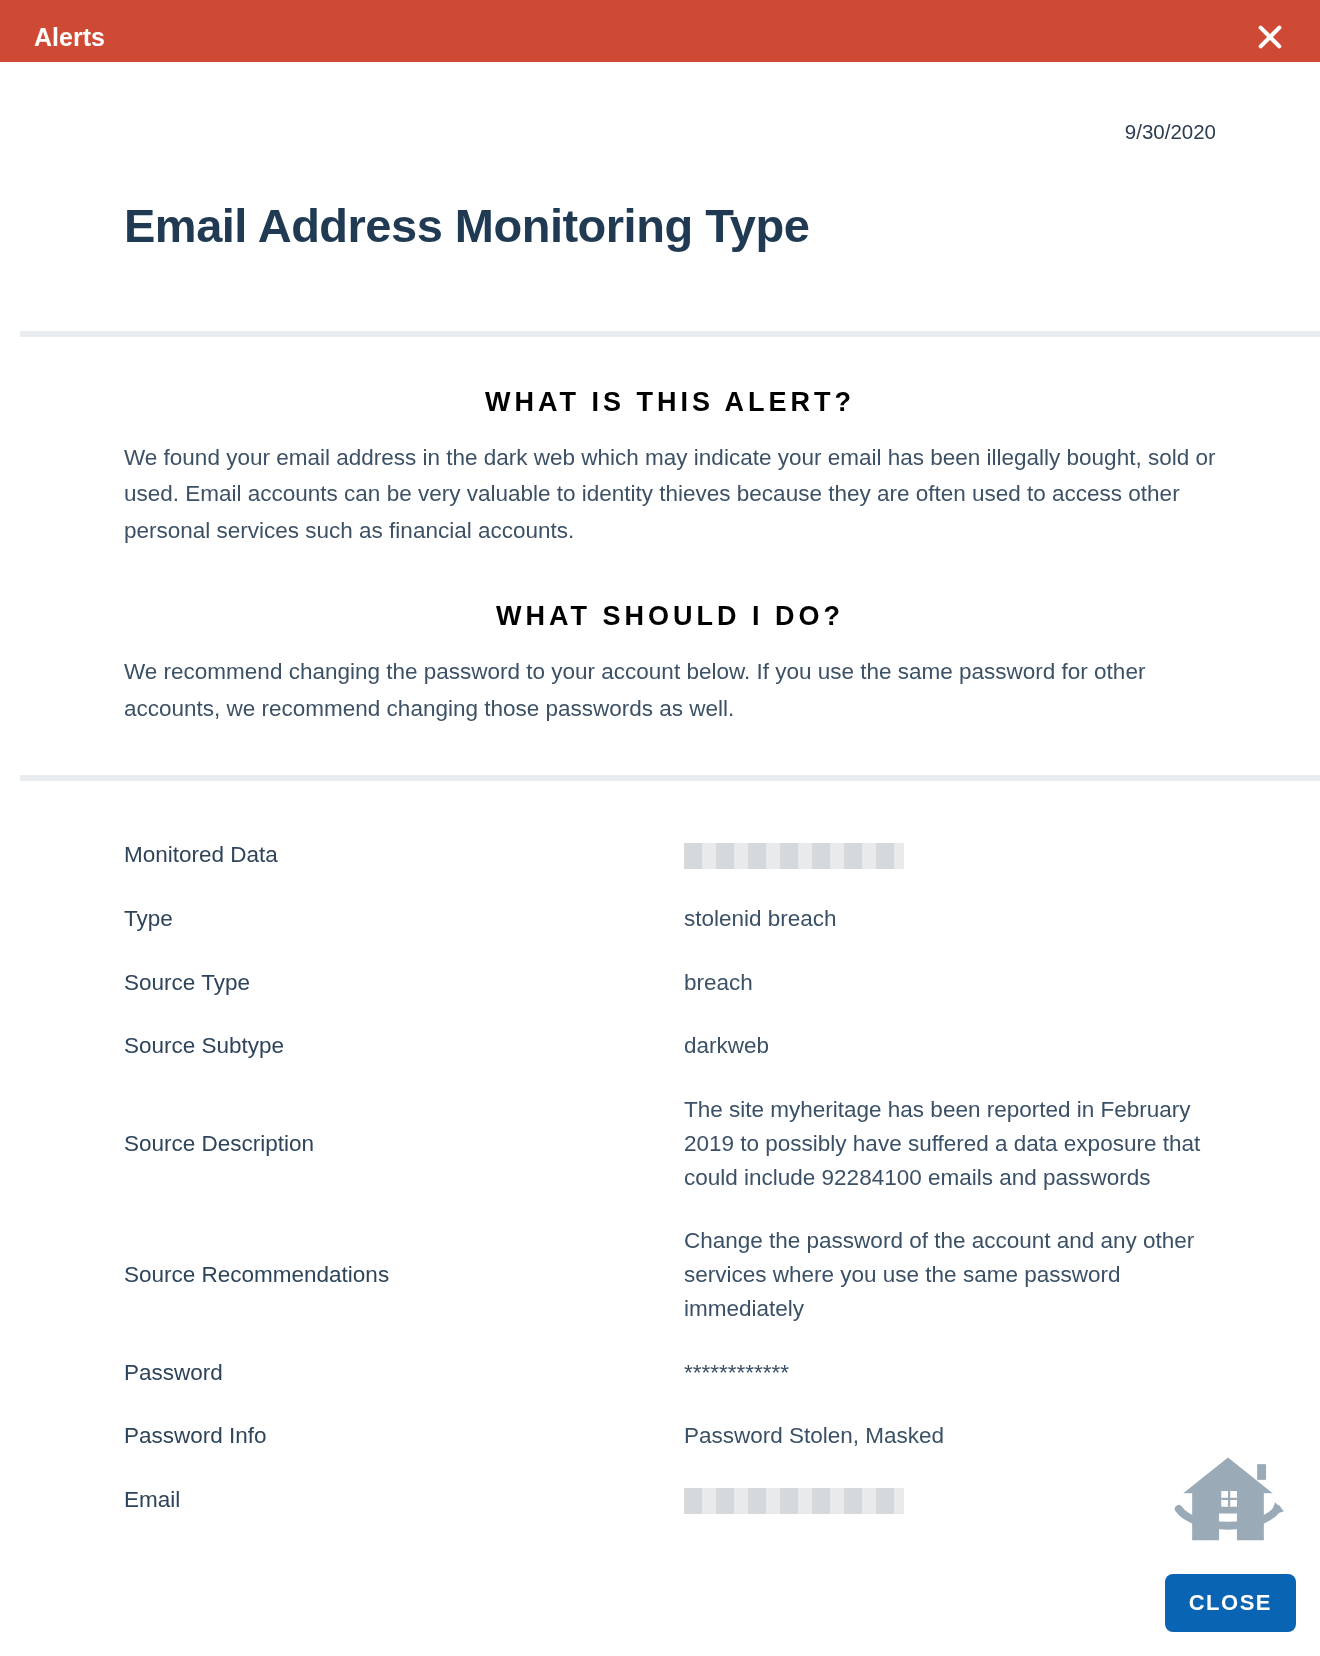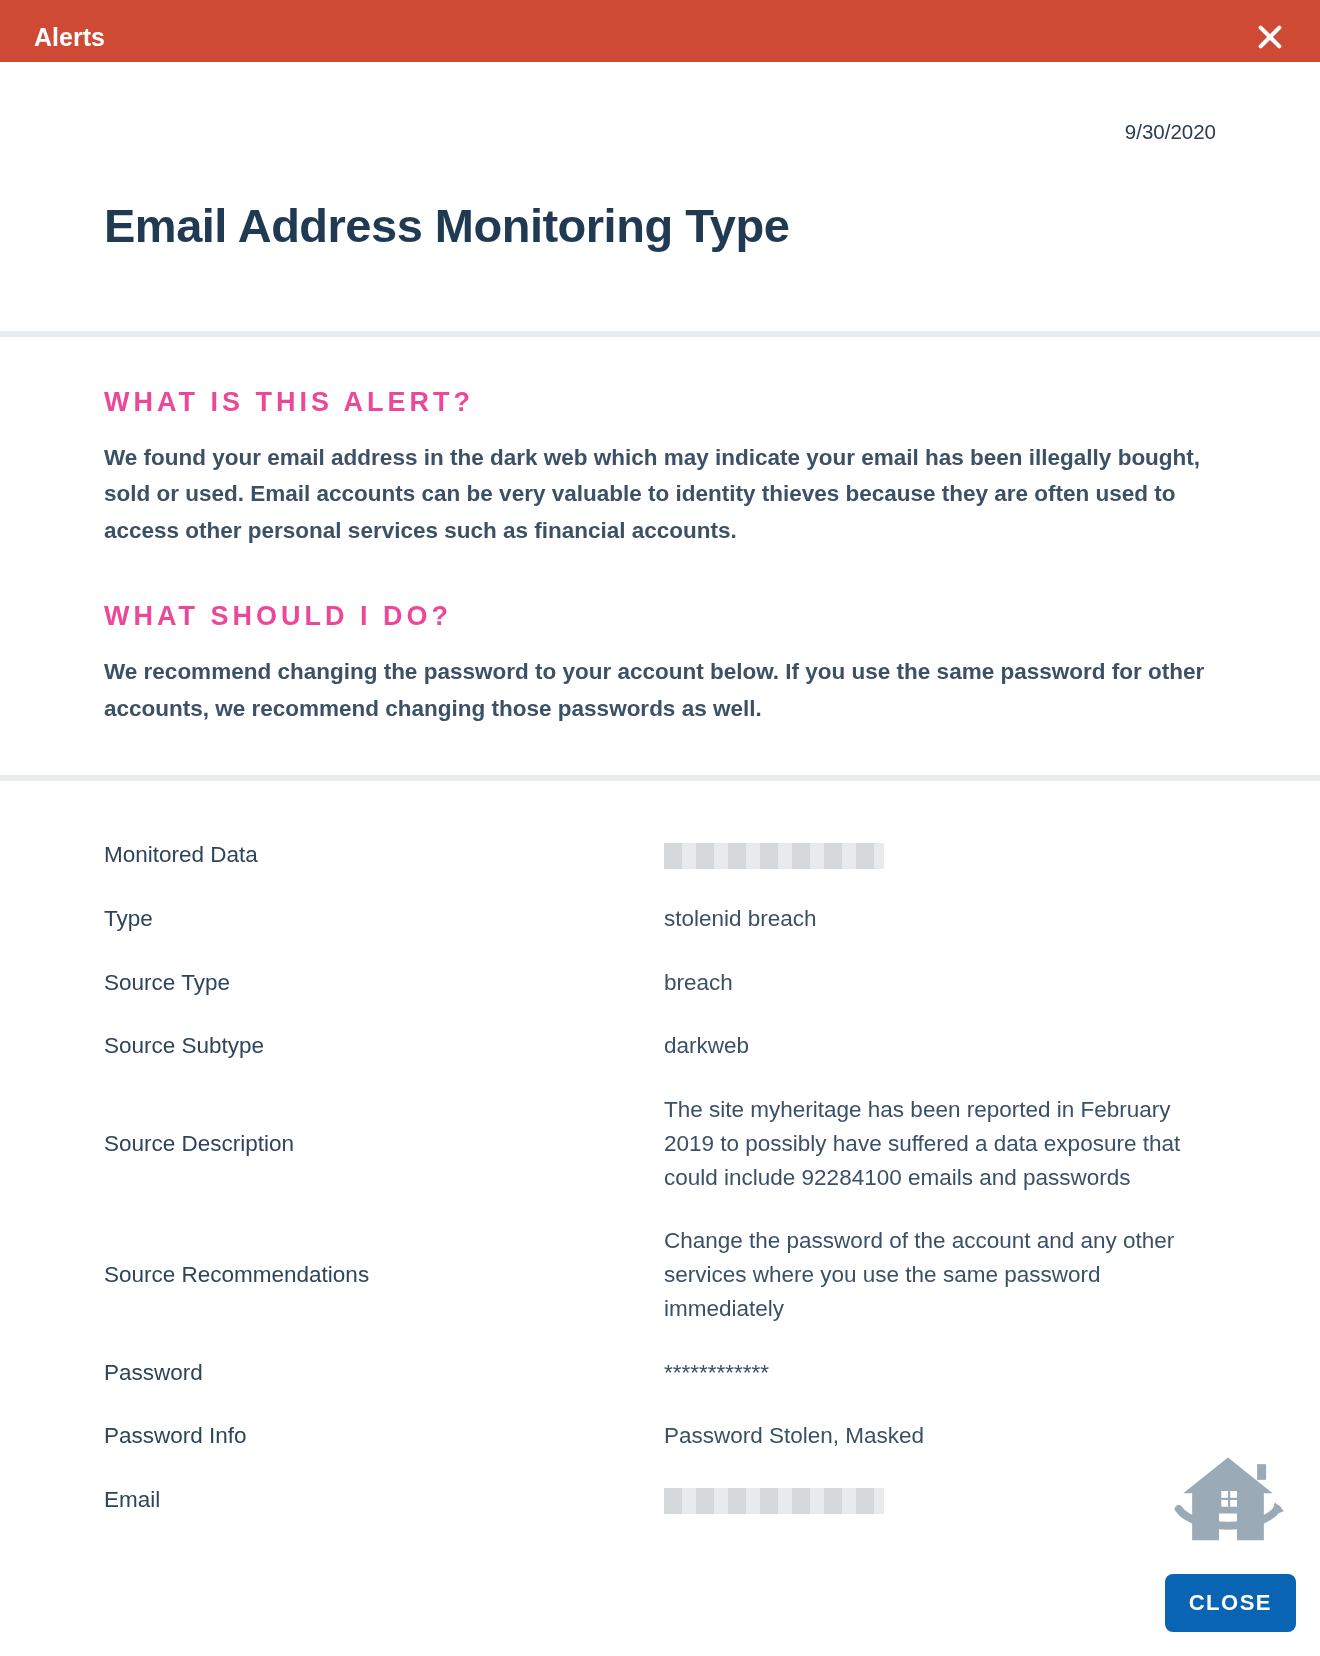--- a/index.html
+++ b/index.html
@@ -24,21 +24,21 @@
     font-weight: 700;
   }
   .close-x {
     color: #ffffff;
     cursor: pointer;
     display:flex; align-items:center; justify-content:center;
     width:40px; height:40px;
   }
   .close-x svg { width: 28px; height: 28px; }
 
-  .content { padding: 0; }
+  .content { padding: 0; margin-left: 20px; }
   .top-block {
     padding: 58px 104px 40px 104px;
     border-bottom: 6px solid #e9ecee;
   }
   .date {
     text-align: right;
     color: #2b3d4f;
     font-size: 20.5px;
     margin-bottom: 54px;
     font-weight: 400;
@@ -49,32 +49,33 @@
     font-weight: 700;
     letter-spacing: -0.5px;
     margin-bottom: 38px;
   }
 
   .mid-block {
     padding: 50px 104px 48px 104px;
     border-bottom: 6px solid #e9ecee;
   }
   .section-heading {
-    color: #ec4899;
+    color: #000000;
     font-size: 27px;
     font-weight: 800;
     letter-spacing: 4px;
     margin-bottom: 22px;
     text-transform: uppercase;
+    text-align: center;
   }
   .section-body {
     color: #3c5165;
     font-size: 22.5px;
     line-height: 1.62;
-    font-weight: 700;
+    font-weight: 400;
     margin-bottom: 52px;
   }
   .section-body:last-child { margin-bottom: 0; }
 
   .details-block {
     padding: 42px 104px 60px 104px;
     border-radius: 13px;
   }
   .details-table {
     width: 100%;

